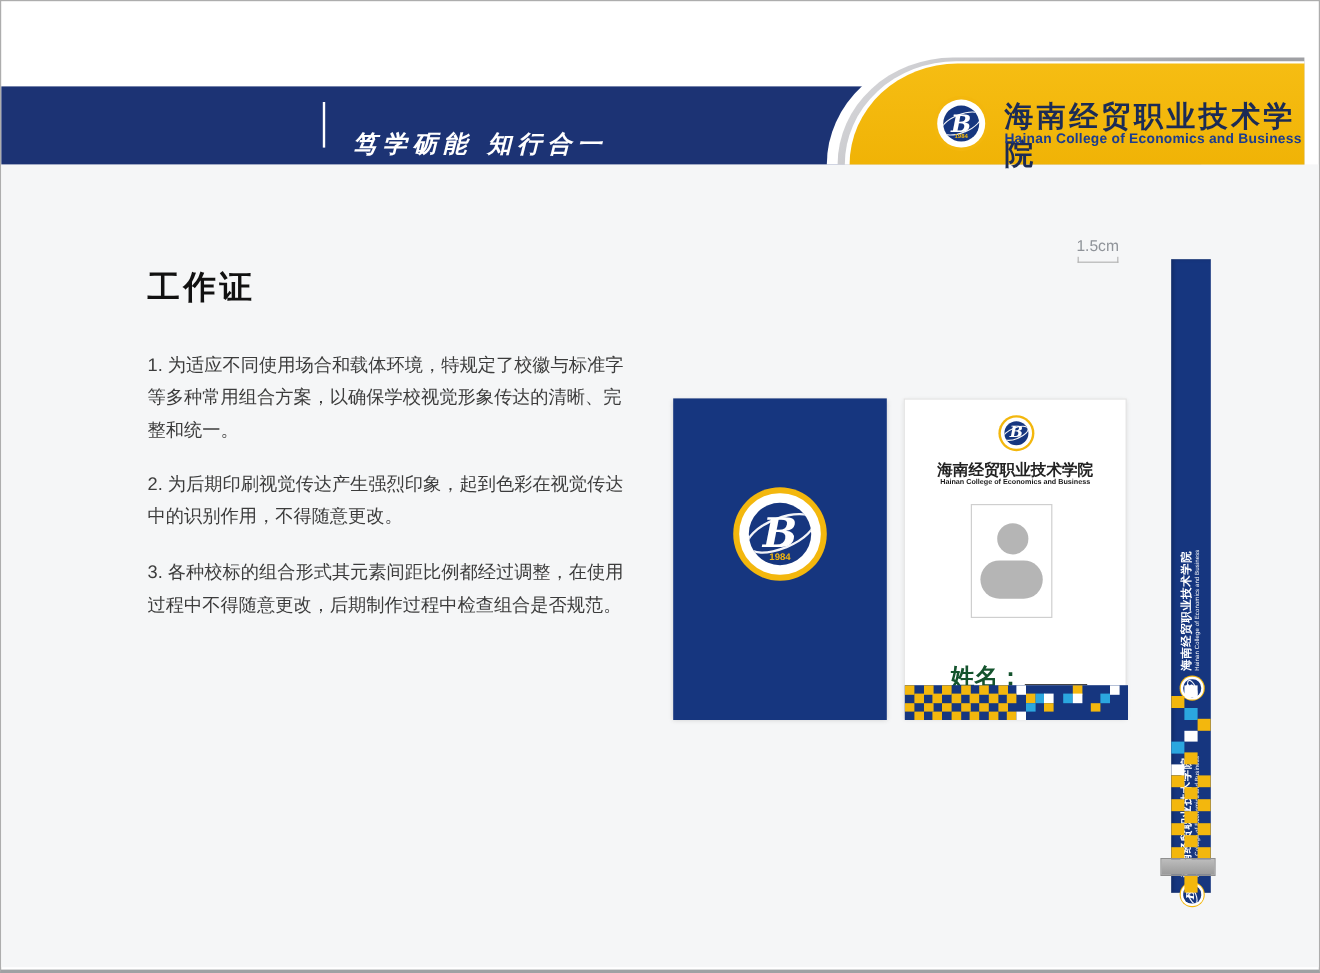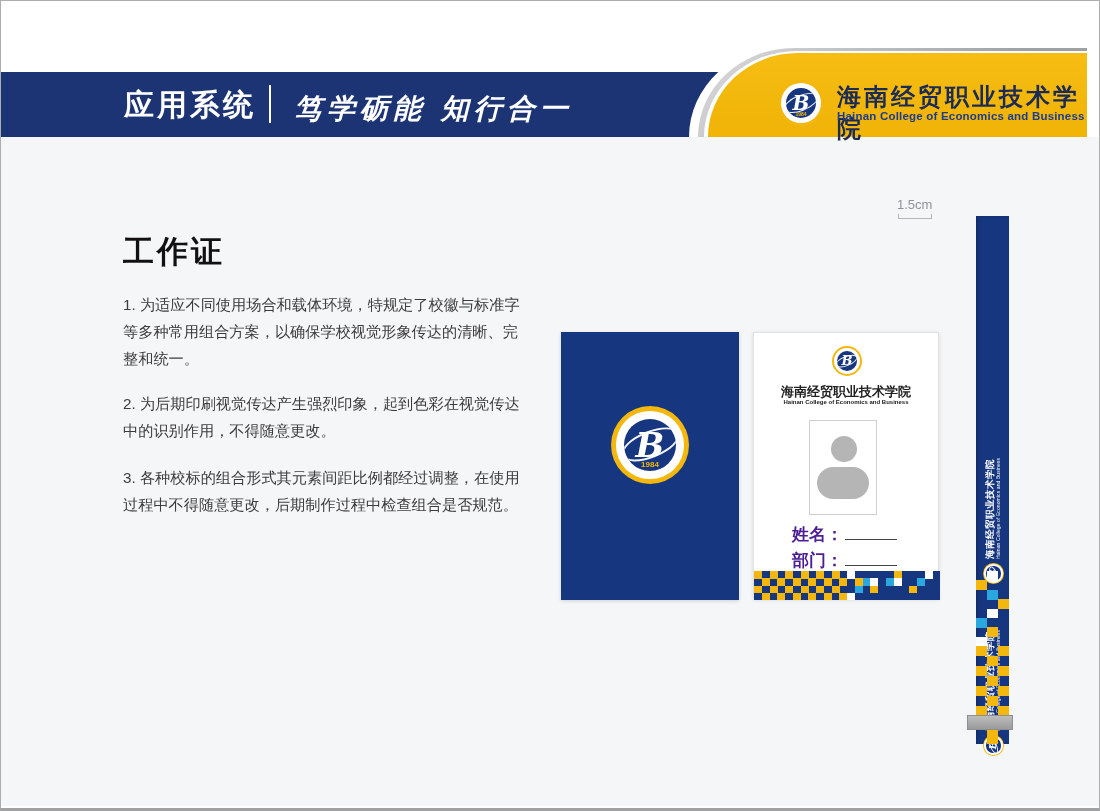--- a/index.html
+++ b/index.html
@@ -17,21 +17,21 @@
   .sw-silver{position:absolute;left:697px;top:47px;width:389px;height:89px;
     background:linear-gradient(135deg,#dcdcdf 0%,#9fa0a4 70%);border-top-left-radius:96px 89px;z-index:3;}
   .sw-white2{position:absolute;left:703px;top:50px;width:383px;height:86px;background:#ffffff;
     border-top-left-radius:93px 86px;z-index:4;}
   .sw-yellow{position:absolute;left:707px;top:52px;width:379px;height:84px;
     background:linear-gradient(180deg,#f6bd13 0%,#f0b306 100%);border-top-left-radius:90px 84px;z-index:5;}
 
   .hd-title{position:absolute;left:123px;top:84px;z-index:6;color:#ffffff;font-size:30px;
     font-weight:bold;letter-spacing:3px;}
   .hd-divider{position:absolute;left:268px;top:84px;width:2px;height:38px;background:#ffffff;z-index:6;}
-  .hd-motto{position:absolute;left:293px;top:89px;z-index:6;color:#ffffff;font-size:28px;
+  .hd-motto{position:absolute;left:293px;top:106px;z-index:6;color:#ffffff;font-size:20px;
     font-weight:bold;font-style:italic;letter-spacing:5px;font-family:"DejaVu Serif",serif;}
   .hd-name-cn{position:absolute;left:836px;top:80px;z-index:6;color:#1b2b55;font-size:24px;
     font-weight:bold;letter-spacing:3px;font-family:"DejaVu Serif",serif;}
   .hd-name-en{position:absolute;left:836px;top:109px;z-index:6;color:#1b3c8f;font-size:11.5px;
     font-weight:bold;letter-spacing:0.2px;}
 
   
   .emblem{position:absolute;border-radius:50%;background:#f3b70d;display:flex;align-items:center;
     justify-content:center;}
   .em-mid{width:86%;height:86%;border-radius:50%;background:#ffffff;display:flex;align-items:center;
@@ -44,21 +44,21 @@
   .em-year{position:absolute;bottom:5%;width:100%;text-align:center;color:#f3b70d;font-weight:bold;margin-top:40px;}
   .em78{width:78px;height:78px;} .em78 .em-b{font-size:34px;} .em78 .em-year{font-size:8px;}
   .em46{width:46px;height:46px;} .em46 .em-b{font-size:20px;} .em46 .em-year{font-size:5px;}
   .em46 .em-orbit{border-width:1.5px;}
   .em30{width:30px;height:30px;} .em30 .em-b{font-size:13px;}
   .em30 .em-orbit{border-width:1px;}
   .em22{width:21px;height:21px;} .em22 .em-b{font-size:9px;}
   .em22 .em-orbit{border-width:1px;}
 
   
-  .doc-title{position:absolute;left:122px;top:230px;color:#111111;font-size:31px;font-weight:bold;
+  .doc-title{position:absolute;left:122px;top:220px;color:#111111;font-size:27px;font-weight:bold;
     letter-spacing:3px;}
   .para{position:absolute;left:122px;width:404px;color:#3c3c3c;font-size:15.2px;line-height:27px;}
   .p1{top:290px;} .p2{top:389px;} .p3{top:463px;}
   .p4{top:540px;line-height:24.5px;}
   .p4 div{margin:0;}
 
   
   .badge-front{position:absolute;left:560px;top:331px;width:178px;height:268px;background:#16367f;
     box-shadow:0 1px 4px rgba(0,0,0,.15);}
 
@@ -66,21 +66,21 @@
   .badge-back{position:absolute;left:752px;top:331px;width:186px;height:267px;background:#ffffff;
     border:1px solid #e2e2e2;box-shadow:0 1px 4px rgba(0,0,0,.12);}
   .bb-cn{position:absolute;left:0;top:50px;width:100%;text-align:center;color:#222222;font-size:13px;
     font-weight:bold;font-family:"DejaVu Serif",serif;letter-spacing:0px;}
   .bb-en{position:absolute;left:0;top:66px;width:100%;text-align:center;color:#1a1a1a;font-size:6px;
     font-weight:bold;}
   .photo-box{position:absolute;left:55px;top:87px;width:68px;height:95px;background:#ffffff;
     border:1px solid #cfcfcf;}
   .ph-head{position:absolute;left:21px;top:15px;width:26px;height:26px;border-radius:50%;background:#b5b5b5;}
   .ph-body{position:absolute;left:7px;top:46px;width:52px;height:32px;border-radius:16px;background:#b5b5b5;}
-  .bb-row{position:absolute;left:38px;color:#4c1d95;font-size:17px;font-weight:bold;}
+  .bb-row{position:absolute;left:38px;color:#14532d;font-size:20px;font-weight:bold;margin-top:28px;}
   .bb-row-name{top:190px;} .bb-row-dept{top:216px;}
   .bb-line{display:inline-block;width:52px;height:14px;border-bottom:1.5px solid #444444;
     margin-left:2px;vertical-align:baseline;}
   .strip{position:absolute;left:0;top:238px;width:186px;height:29px;background:#16367f;overflow:hidden;}
 
   
   .measure-label{position:absolute;left:896px;top:196px;color:#8f9399;font-size:13px;}
   .measure-bracket{position:absolute;left:897px;top:213px;width:34px;height:5px;
     border-left:1px solid #b5b5b5;border-right:1px solid #b5b5b5;border-bottom:1px solid #b5b5b5;}
   .lanyard{position:absolute;left:975px;top:215px;width:33px;height:528px;background:#16367f;
@@ -107,21 +107,20 @@
 <div id="canvas">
 
   <div class="gray-area"></div>
 
   <div class="navy-bar"></div>
   <div class="sw-white1"></div>
   <div class="sw-silver"></div>
   <div class="sw-white2"></div>
   <div class="sw-yellow"></div>
 
-  <div class="hd-title">应用系统</div>
   <div class="hd-divider"></div>
   <div class="hd-motto">笃学砺能 知行合一</div>
 
   <div class="emblem em46" style="left:777px;top:79px;z-index:6;">
     <div class="em-mid">
       <div class="em-core">
         <span class="em-orbit"></span>
         <span class="em-b">B</span>
         <span class="em-year">1984</span>
       </div>

